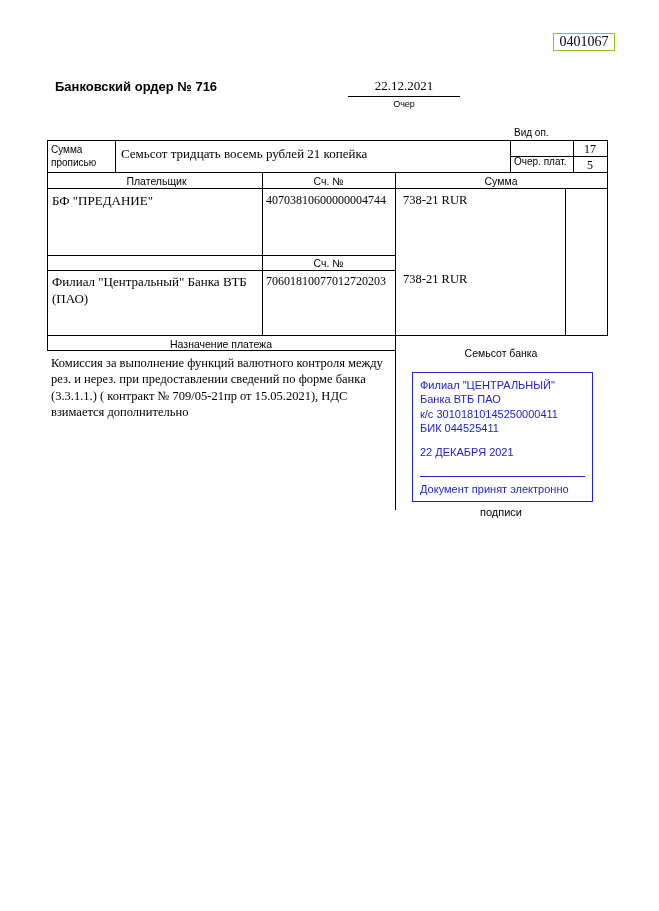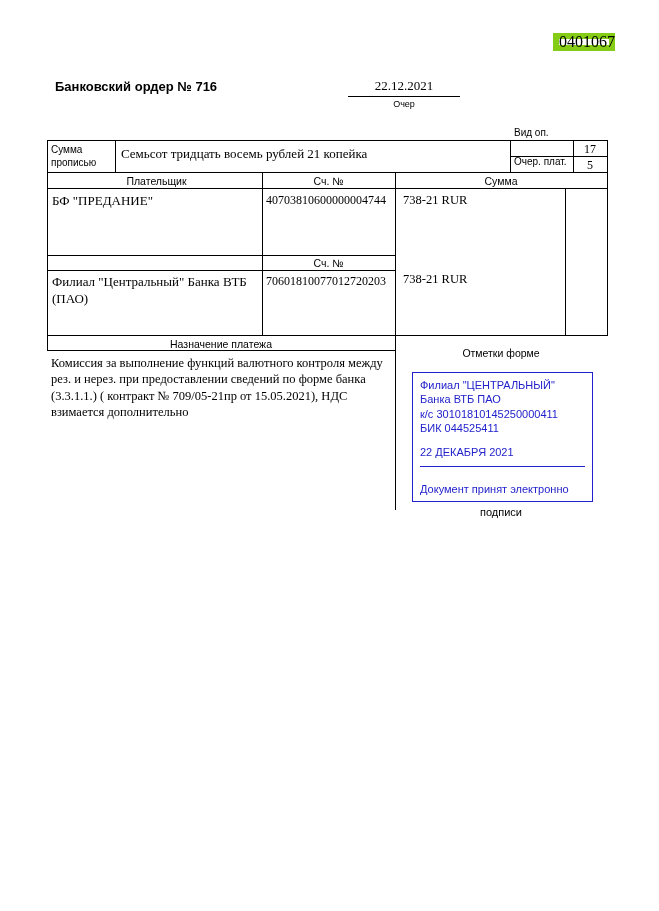--- a/index.html
+++ b/index.html
@@ -8,34 +8,34 @@
     position:relative; width:659px; height:911px; background:#ffffff;
     font-family:"Liberation Serif","DejaVu Serif",serif; color:#000;
     overflow:hidden;
   }
   .abs { position:absolute; }
   .sans { font-family:"Liberation Sans","DejaVu Sans",sans-serif; }
   .center { text-align:center; }
   .hline { position:absolute; height:1px; background:#000; }
   .vline { position:absolute; width:1px; background:#000; }
   .form-code-box {
-    border:6px solid #84cc16; display:flex; align-items:center; justify-content:flex-start;
-    font-size:16px;
+    border:1px solid #84cc16; display:flex; align-items:center; justify-content:center;
+    font-size:14px;
   }
   .doc-title { font-size:13px; font-weight:bold; }
   .small-label { font-size:10.5px; }
   .tiny-label { font-size:9px; }
   .serif-13 { font-size:13px; }
   .serif-12 { font-size:12px; }
   .stamp {
     border:1px solid #2222cc; color:#2222cc;
     font-size:11px; line-height:1.3; padding:5px 7px;
     display:flex; flex-direction:column;
   }
-  .stamp-footer { margin-top:auto; border-top:1px solid #2222cc; padding-top:15px; }
+  .stamp-footer { margin-top:auto; border-top:1px solid #2222cc; padding-top:5px; }
 </style>
 </head>
 <body>
 
 <div class="page">
 
   <div class="abs form-code-box" style="left:553px;top:33px;width:62px;height:18px;">
     <span>0401067</span>
   </div>
 
@@ -79,21 +79,21 @@
 
   <div class="abs sans center small-label" style="left:262px;top:257px;width:133px;">Сч. №</div>
 
   <div class="abs serif-13" style="left:52px;top:274px;width:208px;line-height:1.3;">Филиал "Центральный" Банка ВТБ (ПАО)</div>
   <div class="abs serif-12" style="left:266px;top:274px;width:127px;">70601810077012720203</div>
   <div class="abs" style="left:403px;top:272px;font-size:12.5px;">738-21 RUR</div>
 
   <div class="abs sans center small-label" style="left:47px;top:338px;width:348px;">Назначение платежа</div>
   <div class="abs" style="left:51px;top:355px;width:342px;font-size:12.5px;line-height:1.3;">Комиссия за выполнение функций валютного контроля между рез. и нерез. при предоставлении сведений по форме банка (3.3.1.1.) ( контракт № 709/05-21пр от 15.05.2021), НДС взимается дополнительно</div>
 
-  <div class="abs sans center small-label" style="left:395px;top:347px;width:212px;">Отметки форме</div>
+  <div class="abs sans center small-label" style="left:395px;top:347px;width:212px;">Семьсот банка</div>
 
   <div class="abs sans stamp" style="left: 412px; top: 372px; width: 181px; height: 130px; color: rgb(34, 34, 204); border-color: rgb(34, 34, 204);">
     <div>Филиал "ЦЕНТРАЛЬНЫЙ" Банка ВТБ ПАО</div>
     <div>к/с 30101810145250000411</div>
     <div>БИК 044525411</div>
     <div style="margin-top:10px;">22 ДЕКАБРЯ 2021</div>
     <div class="stamp-footer" style="border-top-color: rgb(34, 34, 204);">Документ принят электронно</div>
   </div>
 
   <div class="abs sans center" style="left:395px;top:506px;width:212px;font-size:11px;">подписи</div>

